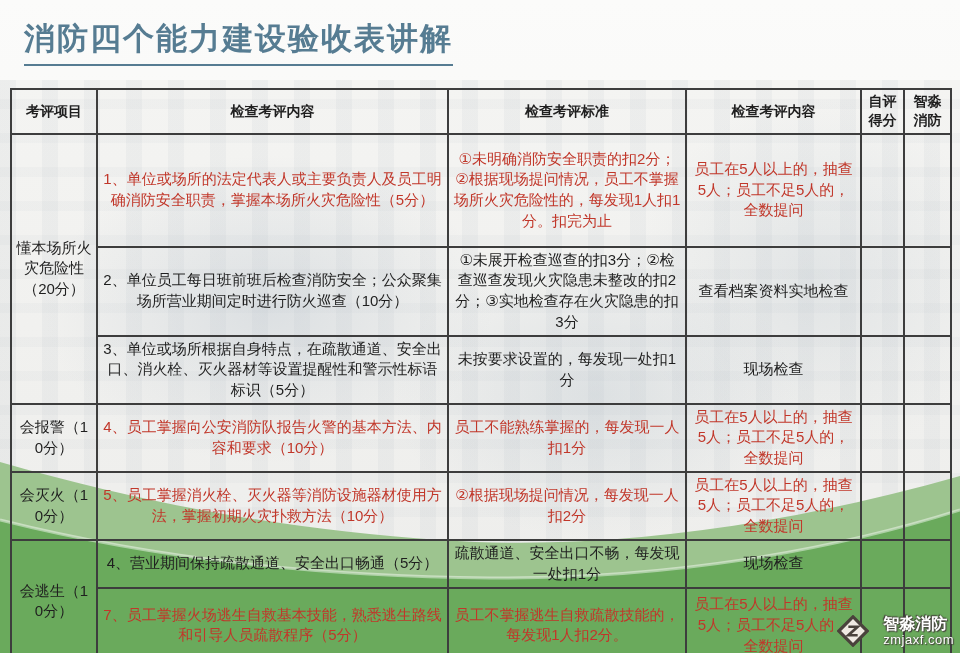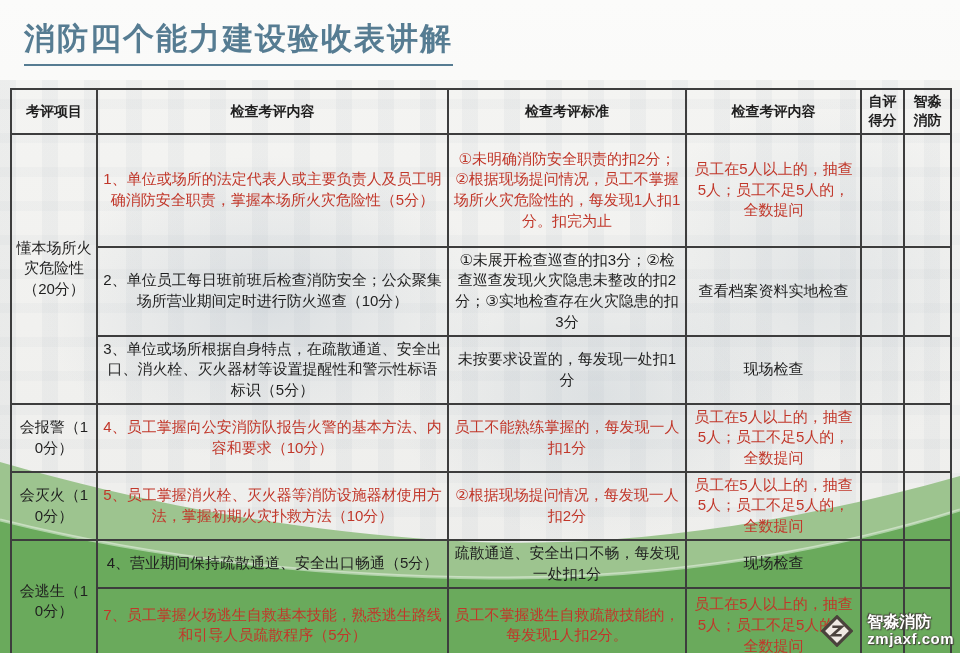--- a/index.html
+++ b/index.html
@@ -44,21 +44,21 @@
   .logo{
     position:absolute;right:6px;bottom:6px;display:flex;align-items:center;gap:14px;
   }
   .logo-icon{width:32px;height:32px;flex:0 0 auto;}
   .logo-text{display:flex;flex-direction:column;line-height:1.05;}
   .logo-brand{
     font-size:16px;font-weight:bold;color:#fff;
     text-shadow:0 0 2px #46433d,1px 1px 1px #46433d,-1px -1px 1px #46433d;
   }
   .logo-domain{
-    font-size:15px;font-weight:bold;color:#fff;letter-spacing:0.5px;
+    font-size:13px;font-weight:normal;color:#fff;letter-spacing:0.5px;
     text-shadow:0 0 2px #46433d,1px 1px 1px #46433d;
   }
 </style>
 </head>
 <body>
 
 <div class="slide">
 
   <div class="photo-layer"></div>
 

